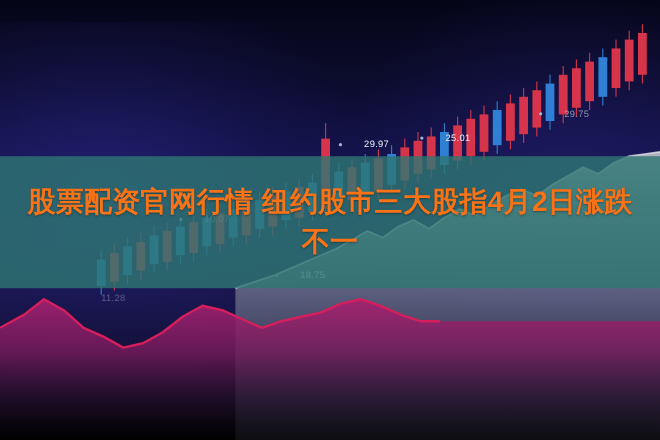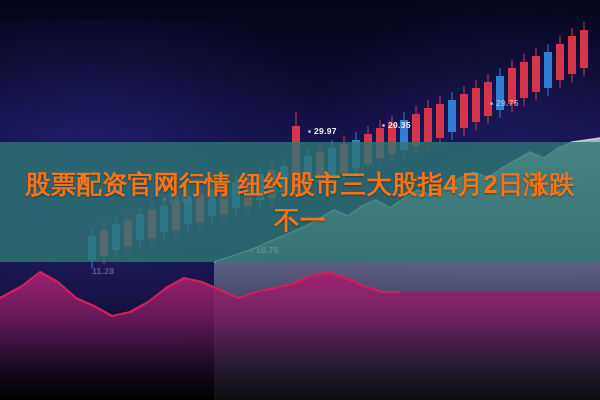--- a/index.html
+++ b/index.html
@@ -84,26 +84,26 @@
     width: 560px;
     letter-spacing: 0.2px;
     text-shadow: 0 1px 2px rgba(0,0,0,0.35);
   }
 
   
   .tag {
     position: absolute;
     color: #e9edf5;
     font-size: 8.5px;
-    font-weight: bold;
+    font-weight: normal;
     letter-spacing: 0.3px;
     white-space: nowrap;
     display: flex;
     align-items: center;
-    gap: 3px;
+    gap: 20px;
   }
   .tag .dot {
     display: inline-block;
     width: 3px;
     height: 3px;
     border-radius: 50%;
     background: #9fb4d8;
   }
   .tag-dim { opacity: 0.55; }
   .tag-faint { opacity: 0.30; }
@@ -257,21 +257,21 @@
     <span class="tag-dim">10.07</span>
   </div>
 
   <div class="tag" style="left:308px; top:126px;">
     <span class="dot"></span>
     <span>29.97</span>
   </div>
 
   <div class="tag" style="left:382px; top:120px;">
     <span class="dot"></span>
-    <span>20.35</span>
+    <span>25.01</span>
   </div>
 
   <div class="tag" style="left:250px; top:245px;text-align:right;">
     <span class="dot"></span>
     <span>18.75</span>
   </div>
 
   <div class="tag" style="left:490px; top:98px;">
     <span class="dot"></span>
     <span class="tag-dim">29.75</span>

